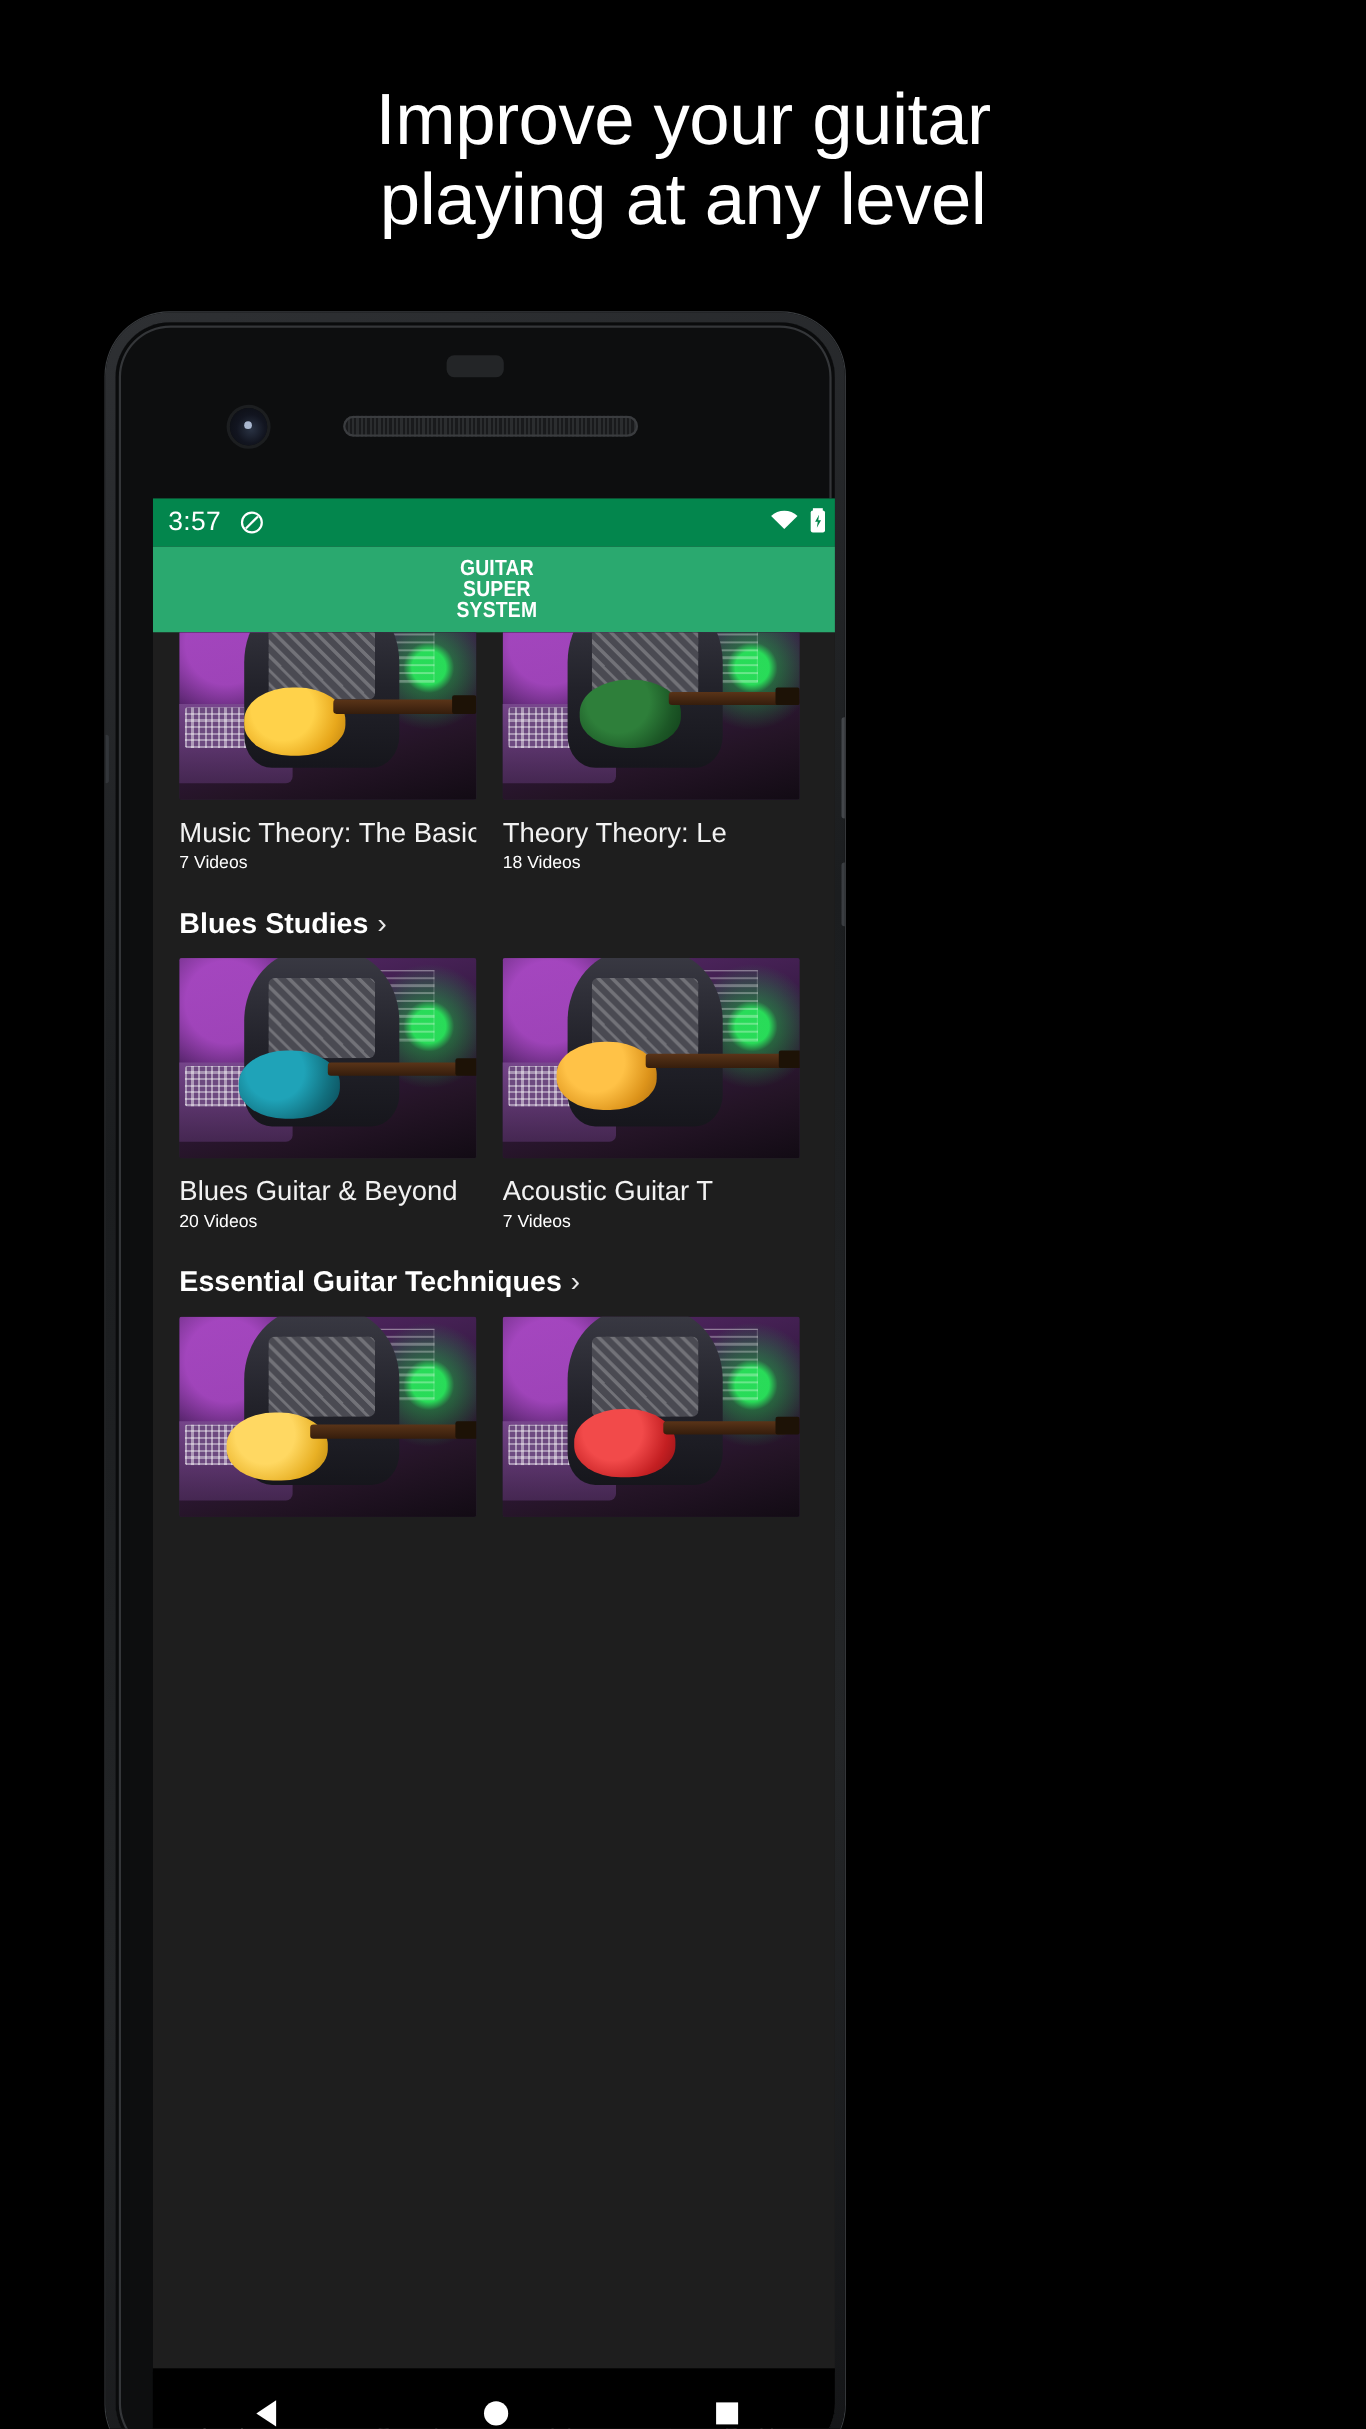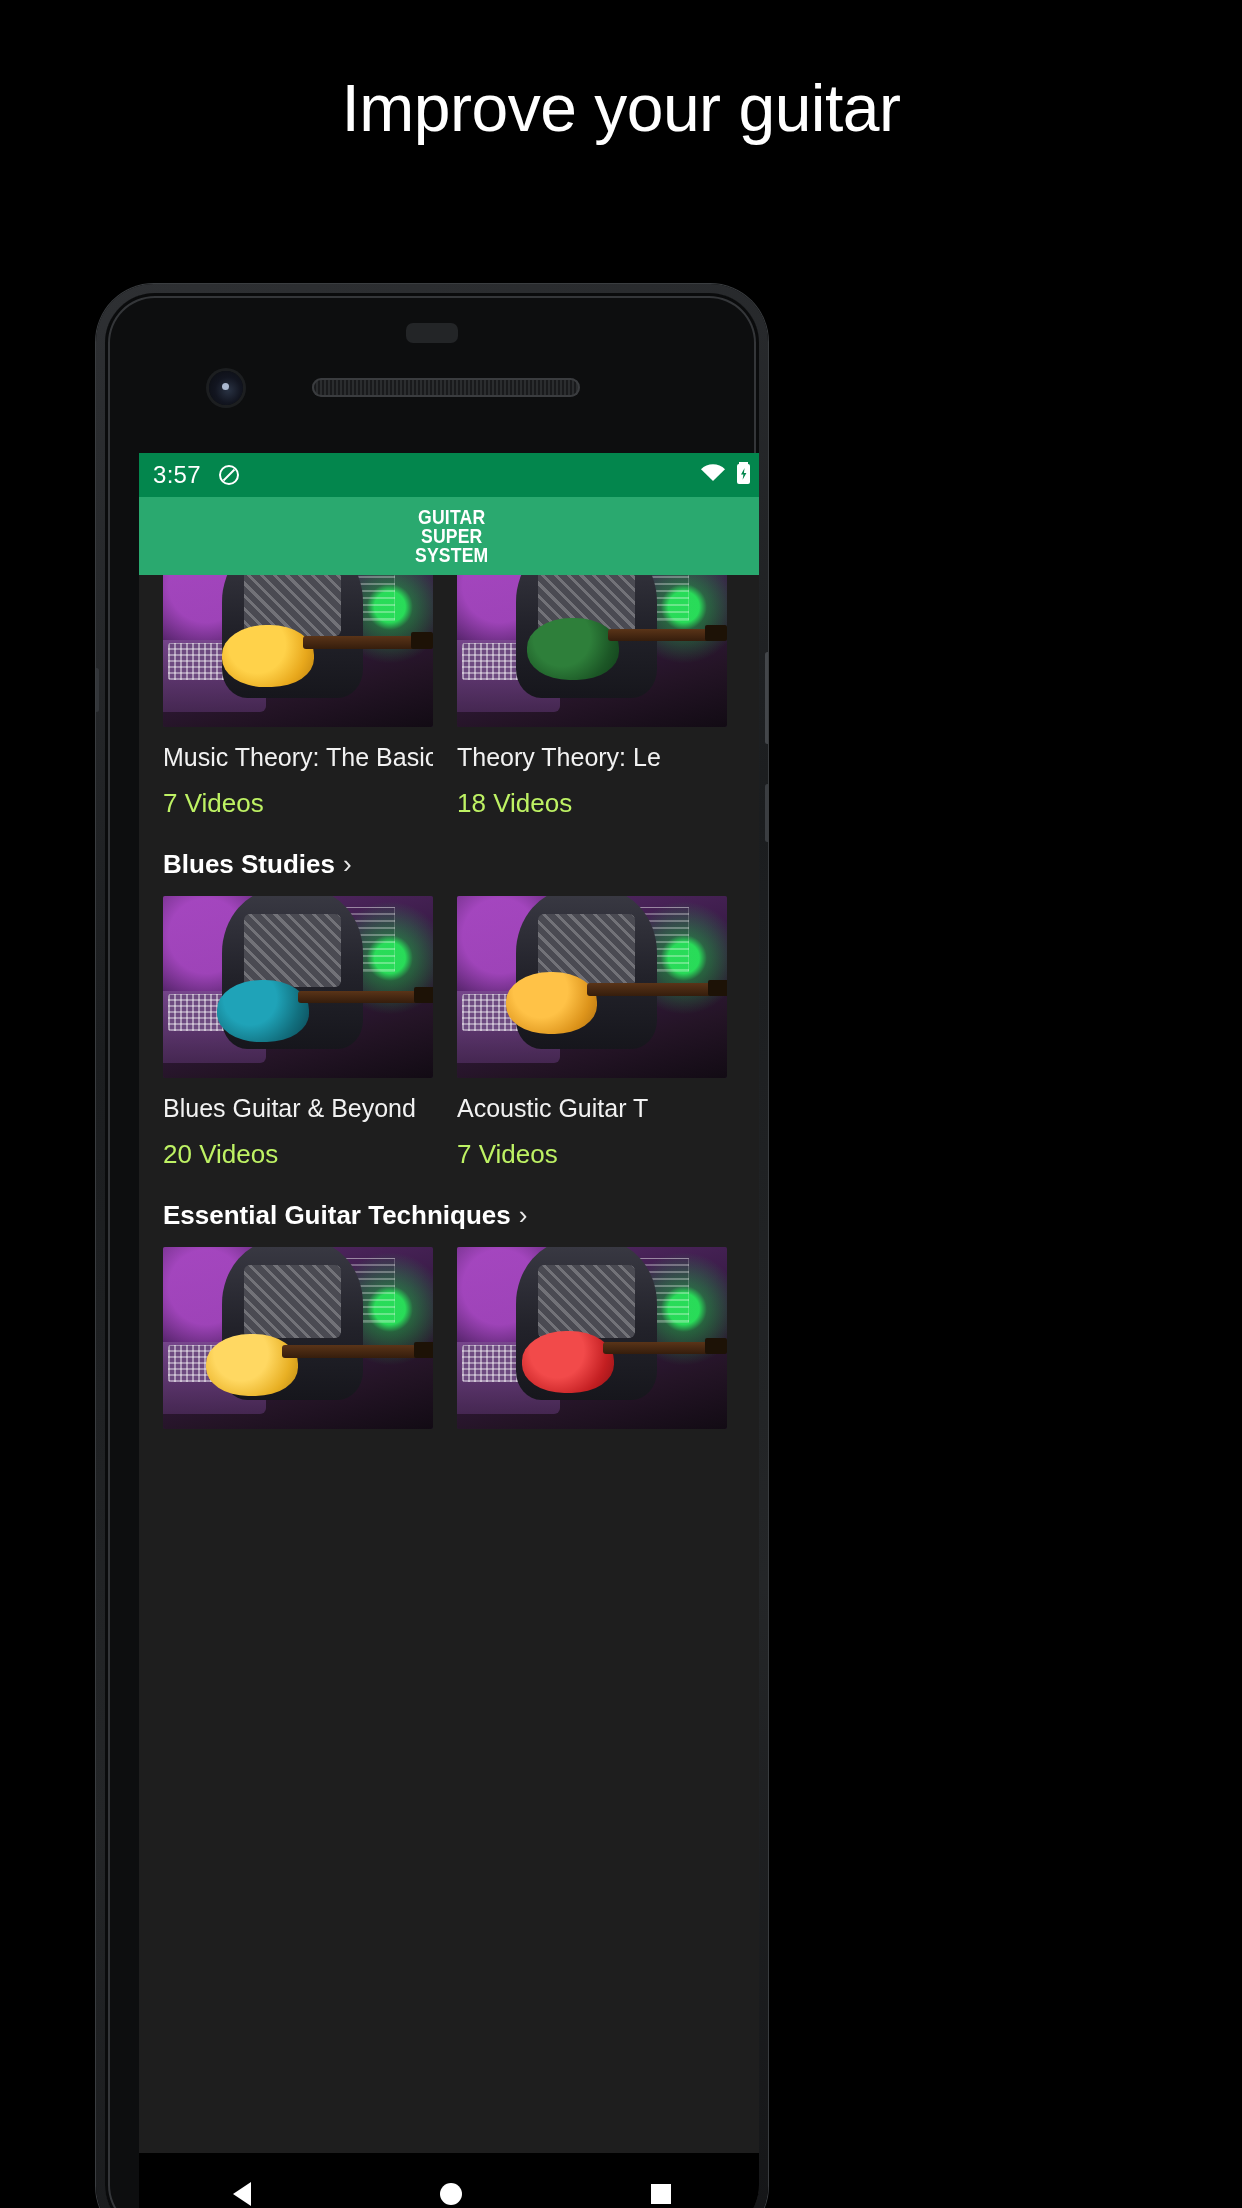--- a/index.html
+++ b/index.html
@@ -179,21 +179,21 @@
   .g-tele  .head{ left:93%; top:52%; }
   .g-red   .guitar-body{ background:radial-gradient(circle at 38% 32%, #f24a4a 0 38%, #c41f22 70%, #8a1014 100%); left:24%; top:46%; }
   .g-red   .guitar-neck{ left:54%; top:52%; width:42%; }
   .g-red   .head{ left:92%; top:50%; }
 
   .card-title {
     color:#f2f2f2; font-size:25px; margin-top:16px;
     white-space:nowrap; overflow:hidden;
   }
   .card-sub {
-    color:#bef264; font-size:26px; margin-top:16px;
+    color:#ffffff; font-size:16px; margin-top:4px;
     white-space:nowrap; overflow:hidden;
   }
   .section-head {
     padding:30px 24px 16px;
     color:#fff; font-size:26px; font-weight:bold;
     display:flex; align-items:center; gap:8px;
   }
   .chev { font-size:26px; font-weight:400; color:#e8e8e8; }
 
   
@@ -233,20 +233,21 @@
   }
   .sys-back{ width:0;height:0;border-right:18px solid #fff;border-top:12px solid transparent;border-bottom:12px solid transparent; }
   .sys-home{ width:22px;height:22px;border-radius:50%;background:#fff; }
   .sys-rec { width:20px;height:20px;background:#fff; }
 </style>
 </head>
 <body>
 
 <div class="headline">
   <span class="ln">Improve your guitar</span>
+  <span class="ln">playing at any level</span>
 </div>
 
 <div class="phone">
   <div class="btn-pow"></div>
   <div class="btn-vol"></div>
   <div class="btn-left"></div>
 
   <div class="phone-inner">
     <div class="notch-tab"></div>
     <div class="cam"></div>

